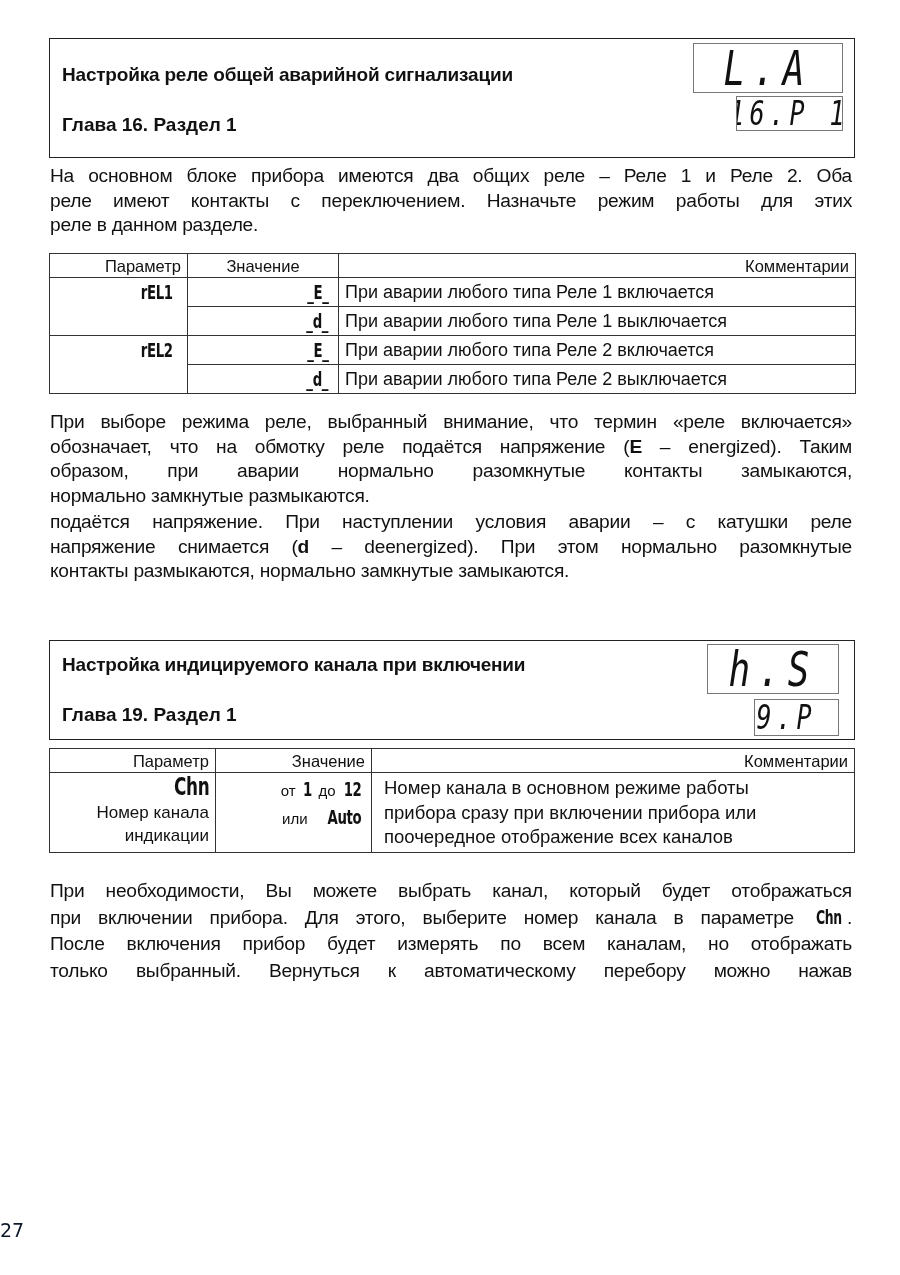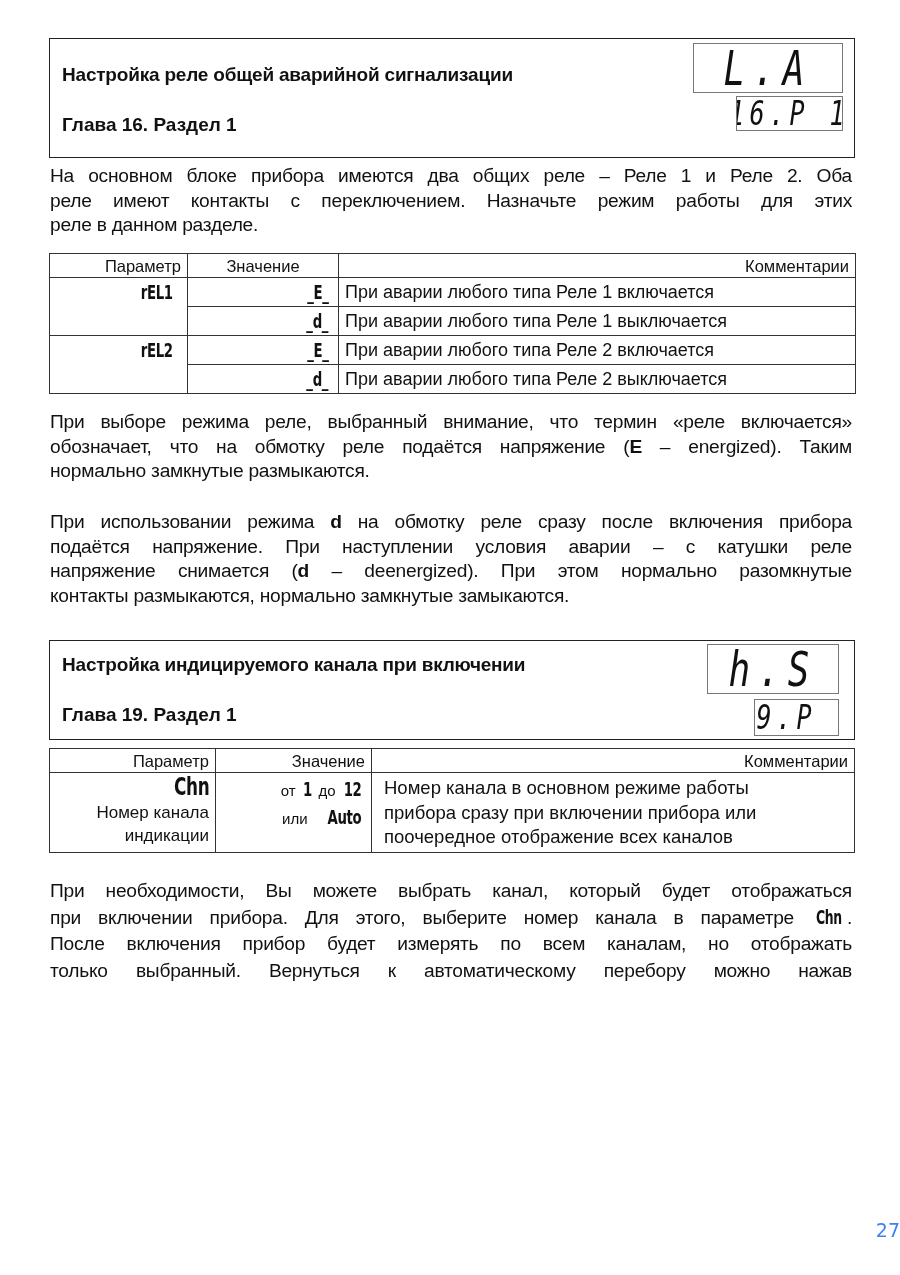--- a/index.html
+++ b/index.html
@@ -29,22 +29,22 @@
          display: inline-block; transform: scaleX(0.72); transform-origin: center; letter-spacing: -0.5px; }
 
   
   table.t { position: absolute; border-collapse: collapse; font-size: 18px; }
   table.t td { border: 1.3px solid #333; padding: 0 6px; vertical-align: middle; white-space: nowrap; }
   table.t .hdr td { font-size: 16.5px; height: 22px; padding-top: 1px; text-align: right; }
   .seg-val { font-family: "DejaVu Sans", sans-serif; font-weight: bold; font-size: 19px;
              display: inline-block; transform: scaleX(0.7); transform-origin: right center; letter-spacing: -0.5px; }
   .small-txt { font-size: 15px; }
 
-  .pagenum { position: absolute; left: 0; width: 900px; top: 1219px; text-align: right;
-             font-family: "DejaVu Sans", sans-serif; font-size: 19px; color: #3b82f6; }
+  .pagenum { position: absolute; left: 0; width: 900px; top: 1219px; text-align: left;
+             font-family: "DejaVu Sans", sans-serif; font-size: 19px; color: #0f172a; }
 </style>
 </head>
 <body>
 
 <div class="sec-box" style="top:38px; height:120px;">
   <div class="sec-title" style="top:25px;">Настройка реле общей аварийной сигнализации</div>
   <div class="sec-chapter" style="top:75px;">Глава 16. Раздел 1</div>
   <div class="lcd lcd-big" style="left:643px; top:4px; width:150px; height:50px;">
     <span class="lcd-text">r L.A d</span>
   </div>
@@ -95,25 +95,25 @@
       <span class="seg-val">_d_</span>
     </td>
     <td>При аварии любого типа Реле 2 выключается</td>
   </tr>
 </tbody>
   </table>
 
 <div class="para" style="top:410px;">
   <span class="line">При выборе режима реле, выбранный внимание, что термин «реле включается»</span>
   <span class="line"><span>обозначает, что на обмотку реле подаётся напряжение (</span><span class="b">E</span><span> – energized). Таким</span></span>
+  <span class="line">образом, при аварии нормально разомкнутые  контакты замыкаются,</span>
   <span class="line last">нормально замкнутые размыкаются.</span>
 </div>
 
 <div class="para" style="top:510px;">
-  <span class="line"><span>При использовании режима </span><span class="b">d</span><span> на обмотку реле сразу после включения прибора</span></span>
   <span class="line">подаётся напряжение.  При наступлении условия аварии – с катушки реле</span>
   <span class="line"><span>напряжение снимается (</span><span class="b">d</span><span> – deenergized). При этом нормально разомкнутые</span></span>
   <span class="line last">контакты размыкаются, нормально замкнутые замыкаются.</span>
 </div>
 
 <div class="sec-box" style="top:640px; height:100px;">
   <div class="sec-title" style="top:13px;">Настройка индицируемого канала  при включении</div>
   <div class="sec-chapter" style="top:63px;">Глава 19. Раздел 1</div>
   <div class="lcd lcd-big" style="left:657px; top:3px; width:132px; height:50px;">
     <span class="lcd-text">C h.S t</span>

